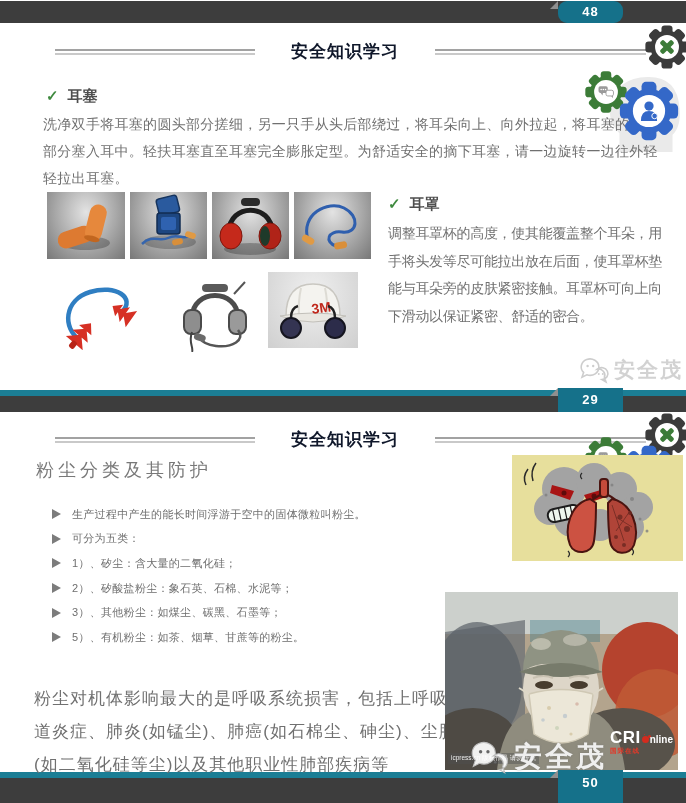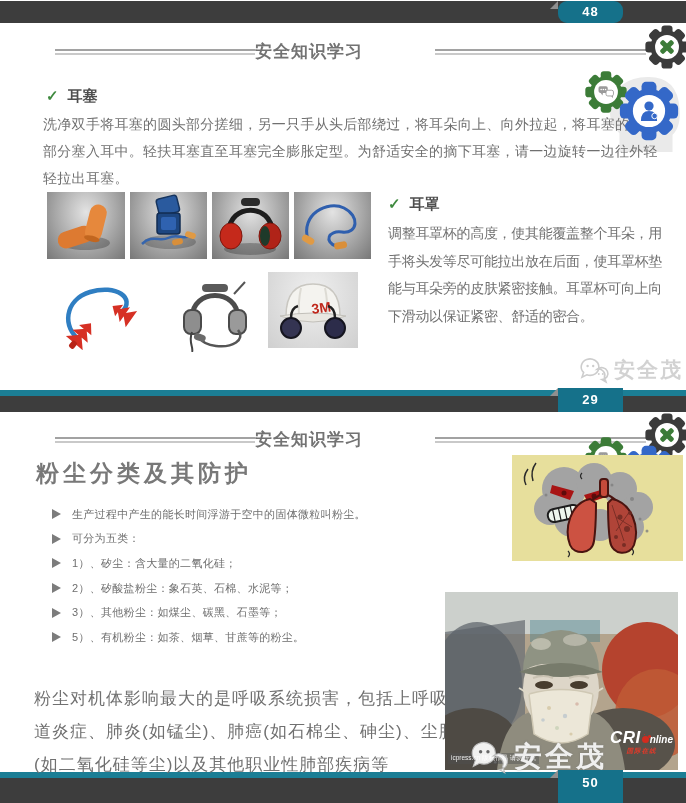--- a/index.html
+++ b/index.html
@@ -14,22 +14,22 @@
     position:absolute;left:558px;width:65px;background:#15718a;color:#ffffff;
     font-size:13px;font-weight:bold;text-align:center;letter-spacing:1px;z-index:8;
   }
   .badge::before{
     content:"";position:absolute;left:-8px;top:0;width:0;height:0;
     border-bottom:8px solid #8f8f8f;border-left:8px solid transparent;
   }
   
   .tline{position:absolute;height:2px;border-top:2px solid #a2a2a2;border-bottom:2px solid #c9c9c9;}
   .slide-title{
-    position:absolute;width:180px;font-weight:bold;font-size:17px;
-    color:#737373;letter-spacing:1px;z-index:2;background:#fff;
+    position:absolute;width:180px;text-align:center;font-weight:bold;font-size:17px;
+    color:#0f172a;letter-spacing:1px;z-index:2;background:#fff;
   }
   
   .checkline{position:absolute;font-size:15px;font-weight:bold;color:#4f4f4f;z-index:2;text-align:center;}
   .checkline .chk{color:#3f8a3f;margin-right:9px;font-weight:bold;}
   .body-text{position:absolute;color:#707070;z-index:2;}
   
   .gear,.headsil{position:absolute;}
   
   .tile{position:absolute;overflow:hidden;}
   .tile.gray{background:radial-gradient(ellipse at 50% 30%, #e3e3e3 0%, #a8a8a8 55%, #777777 100%);}
@@ -48,21 +48,21 @@
              text-shadow:0 0 2px rgba(110,110,110,0.55);}
   
   .cartoon{position:absolute;left:512px;top:455px;width:171px;height:106px;background:#e7df9c;z-index:5;}
   .cartoon svg{display:block;width:100%;height:100%;}
   .photo{position:absolute;left:445px;top:592px;width:233px;height:178px;z-index:4;overflow:hidden;}
   .photo svg{display:block;width:100%;height:100%;}
   .photo-credit{
     position:absolute;left:3px;bottom:6px;font-size:6.5px;color:#eeeeee;
     background:rgba(80,80,80,0.45);padding:1px 3px;white-space:nowrap;
   }
-  .cri{position:absolute;right:5px;bottom:16px;color:#ffffff;text-align:center;line-height:1;font-style:italic;}
+  .cri{position:absolute;right:5px;bottom:16px;color:#ffffff;text-align:left;line-height:1;}
   .cri-main{font-size:17px;font-weight:bold;letter-spacing:0.5px;}
   .cri-dot{display:inline-block;width:7px;height:7px;border-radius:50%;background:#d42b1e;
            box-shadow:4px -3px 0 -2px #d42b1e, -1px -5px 0 -3px #d42b1e;margin:0 1px;}
   .cri-suffix{font-size:10px;font-weight:bold;}
   .cri-sub{font-size:6.5px;color:#e03a2a;margin-top:2px;font-weight:bold;letter-spacing:1px;}
 </style>
 </head>
 <body>
 
 <div class="screen">
@@ -324,21 +324,21 @@
             <circle cx="115" cy="74" r="3"></circle>
             <circle cx="104" cy="82" r="2"></circle>
           <circle cx="112" cy="90" r="2"></circle>
             <circle cx="118" cy="58" r="2"></circle>
         </g>
         <path d="M100,50 L112,86 M118,56 L104,76 M120,72 L104,62" stroke="#6f2a22" stroke-width="1" opacity="0.8"></path>
         <path d="M56,96 q3,3 0,6 M120,94 q3,3 0,6 M70,18 q-3,3 0,6" stroke="#2a2a2a" stroke-width="1.2" fill="none"></path>
       </svg>
     </div>
 
-    <div class="body-text" style="left:36px;top:458px;font-size:23px;font-weight:bold;color:#787878;letter-spacing:4px;">粉尘分类及其防护</div>
+    <div class="body-text" style="left:36px;top:458px;font-size:18px;font-weight:normal;color:#787878;letter-spacing:4px;">粉尘分类及其防护</div>
 
     <div class="bullets">
       <div class="bullet-row">
           <i class="tri"></i>
           <span>生产过程中产生的能长时间浮游于空中的固体微粒叫粉尘。</span>
         </div>
       <div class="bullet-row">
           <i class="tri"></i>
           <span>可分为五类：</span>
         </div>

